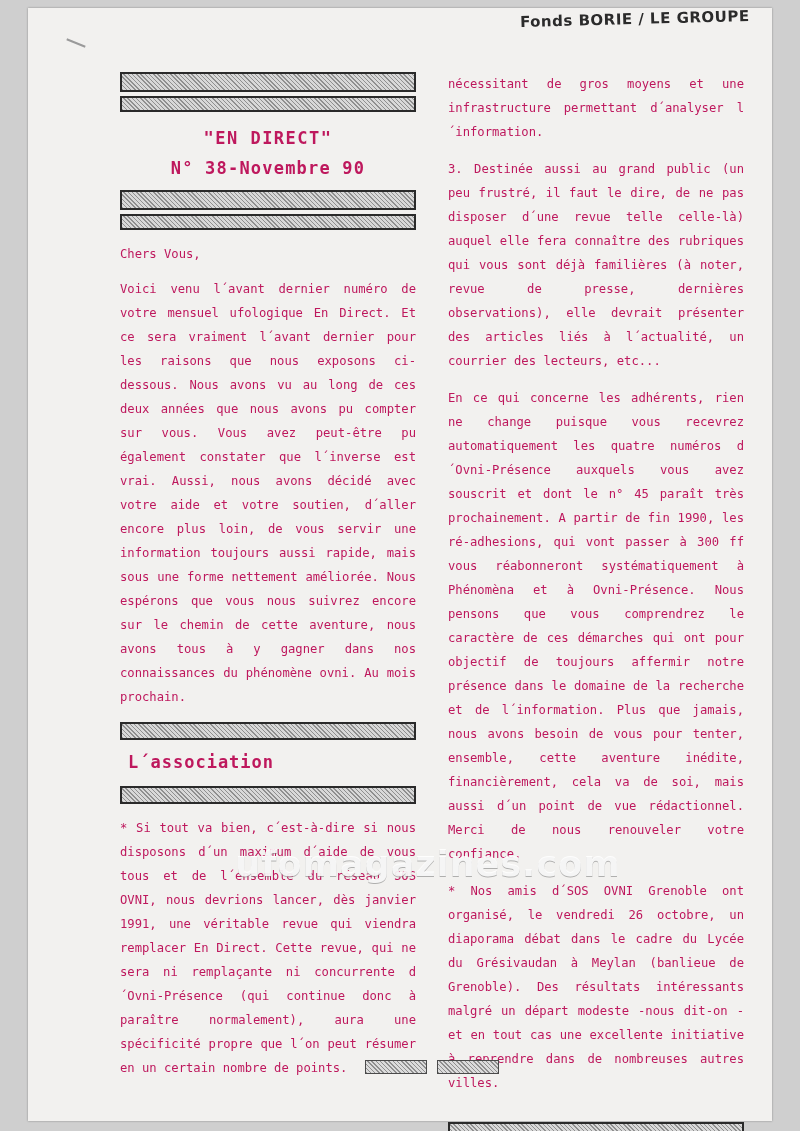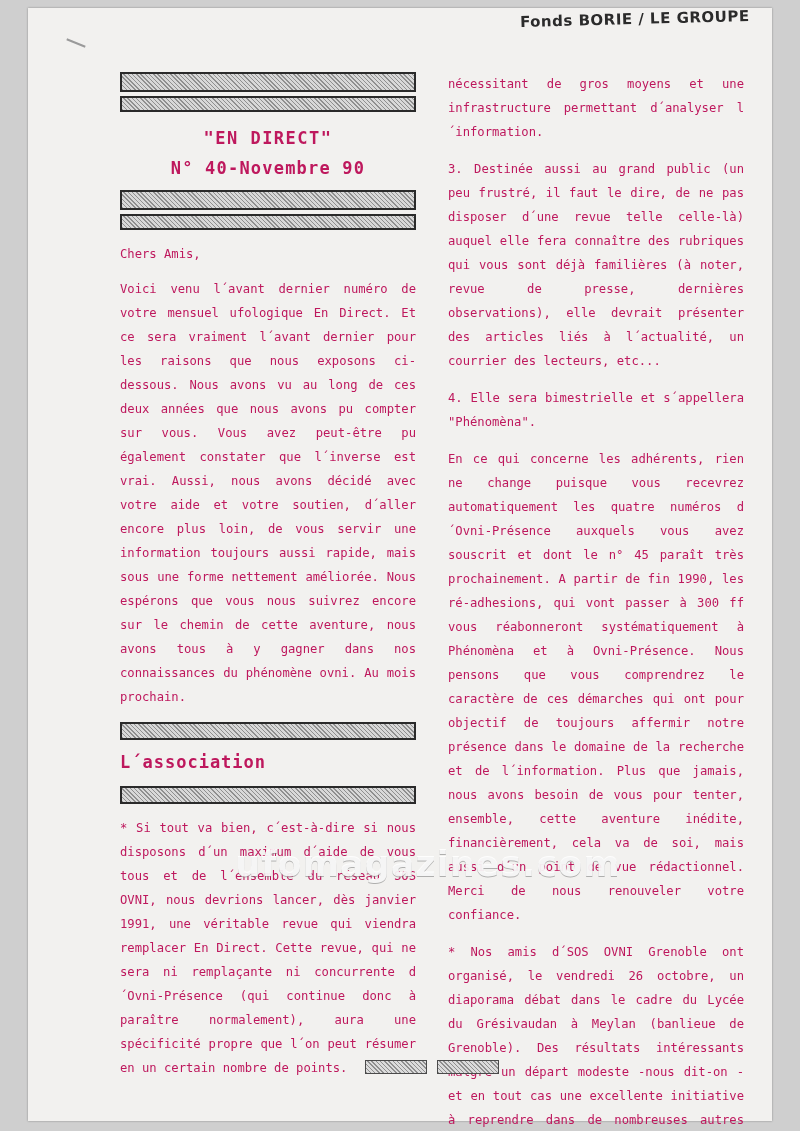--- a/index.html
+++ b/index.html
@@ -94,21 +94,21 @@
   p {
     margin: 0 0 13px 0;
     text-align: justify;
   }
   p.tight { margin-bottom: 11px; }
   b { font-weight: normal; }
   .section-head {
     font-size: 17px;
     font-weight: bold;
     letter-spacing: 1px;
-    margin: 10px 0 12px 0;
+    margin: 10px 0 12px 8px;
   }
   .gap-sm { height: 8px; }
   .gap-md { height: 14px; }
 
   
   .watermark {
     position: absolute;
     left: 0;
     top: 836px;
     width: 800px;
@@ -157,46 +157,45 @@
 
     <div class="handwriting">Fonds BORIE / LE GROUPE</div>
 
     <div class="col col-left">
 
       <div class="bar tall"></div>
       <div class="bar thin"></div>
 
       <div class="title-block">
         <div class="mag-title">"EN DIRECT"</div>
-        <div class="mag-issue">N° 40-Novembre 90</div>
+        <div class="mag-issue">N° 38-Novembre 90</div>
       </div>
 
       <div class="bar tall"></div>
       <div class="bar thin"></div>
 
       <div class="gap-sm"></div>
 
-      <p class="tight">Chers Amis,</p>
+      <p class="tight">Chers Vous,</p>
       <p>Voici venu l´avant dernier numéro de votre mensuel ufologique <b>En Direct</b>. Et ce sera vraiment l´avant dernier pour les raisons que nous exposons ci-dessous. Nous avons vu au long de ces deux années que nous avons pu compter sur vous. Vous avez peut-être pu également constater que l´inverse est vrai. Aussi, nous avons décidé avec votre aide et votre soutien, d´aller encore plus loin, de vous servir une information toujours aussi rapide, mais sous une forme nettement améliorée. Nous espérons que vous nous suivrez encore sur le chemin de cette aventure, nous avons tous à y gagner dans nos connaissances du phénomène ovni. Au mois prochain.</p>
 
       <div class="bar"></div>
       <div class="section-head">L´association</div>
       <div class="bar"></div>
 
       <div class="gap-sm"></div>
 
       <p>* Si tout va bien, c´est-à-dire si nous disposons d´un maximum d´aide de vous tous et de l´ensemble du réseau <b>SOS OVNI</b>, nous devrions lancer, dès janvier 1991, une véritable revue qui viendra remplacer <b>En Direct</b>. Cette revue, qui ne sera ni remplaçante ni concurrente d´<b>Ovni-Présence</b> (qui continue donc à paraître normalement), aura une spécificité propre que l´on peut résumer en un certain nombre de points.</p>
 
     </div>
 
     <div class="col col-right">
 
       <p>nécessitant de gros moyens et une infrastructure permettant d´analyser l´information.</p>
       <p>3. Destinée aussi au grand public (un peu frustré, il faut le dire, de ne pas disposer d´une revue telle celle-là) auquel elle fera connaître des rubriques qui vous sont déjà familières (à noter, revue de presse, dernières observations), elle devrait présenter des articles liés à l´actualité, un courrier des lecteurs, etc...</p>
-      <p>4. Elle sera bimestrielle et s´appellera "<b>Phénomèna</b>".</p>
       <p>En ce qui concerne les adhérents, rien ne change puisque vous recevrez automatiquement les quatre numéros d´<b>Ovni-Présence</b> auxquels vous avez souscrit et dont le n° 45 paraît très prochainement. A partir de fin 1990, les ré-adhesions, qui vont passer à 300 ff vous réabonneront systématiquement à <b>Phénomèna</b> et à <b>Ovni-Présence</b>. Nous pensons que vous comprendrez le caractère de ces démarches qui ont pour objectif de toujours affermir notre présence dans le domaine de la recherche et de l´information. Plus que jamais, nous avons besoin de vous pour tenter, ensemble, cette aventure inédite, financièrement, cela va de soi, mais aussi d´un point de vue rédactionnel. Merci de nous renouveler votre confiance.</p>
       <p>* Nos amis d´<b>SOS OVNI</b> Grenoble ont organisé, le vendredi 26 octobre, un diaporama débat dans le cadre du Lycée du Grésivaudan à Meylan (banlieue de Grenoble). Des résultats intéressants malgré un départ modeste -nous dit-on - et en tout cas une excellente initiative à reprendre dans de nombreuses autres villes.</p>
 
       <div class="gap-md"></div>
 
       <div class="bar"></div>
 
     </div>
 
     <div class="watermark">ufomagazines.com</div>

